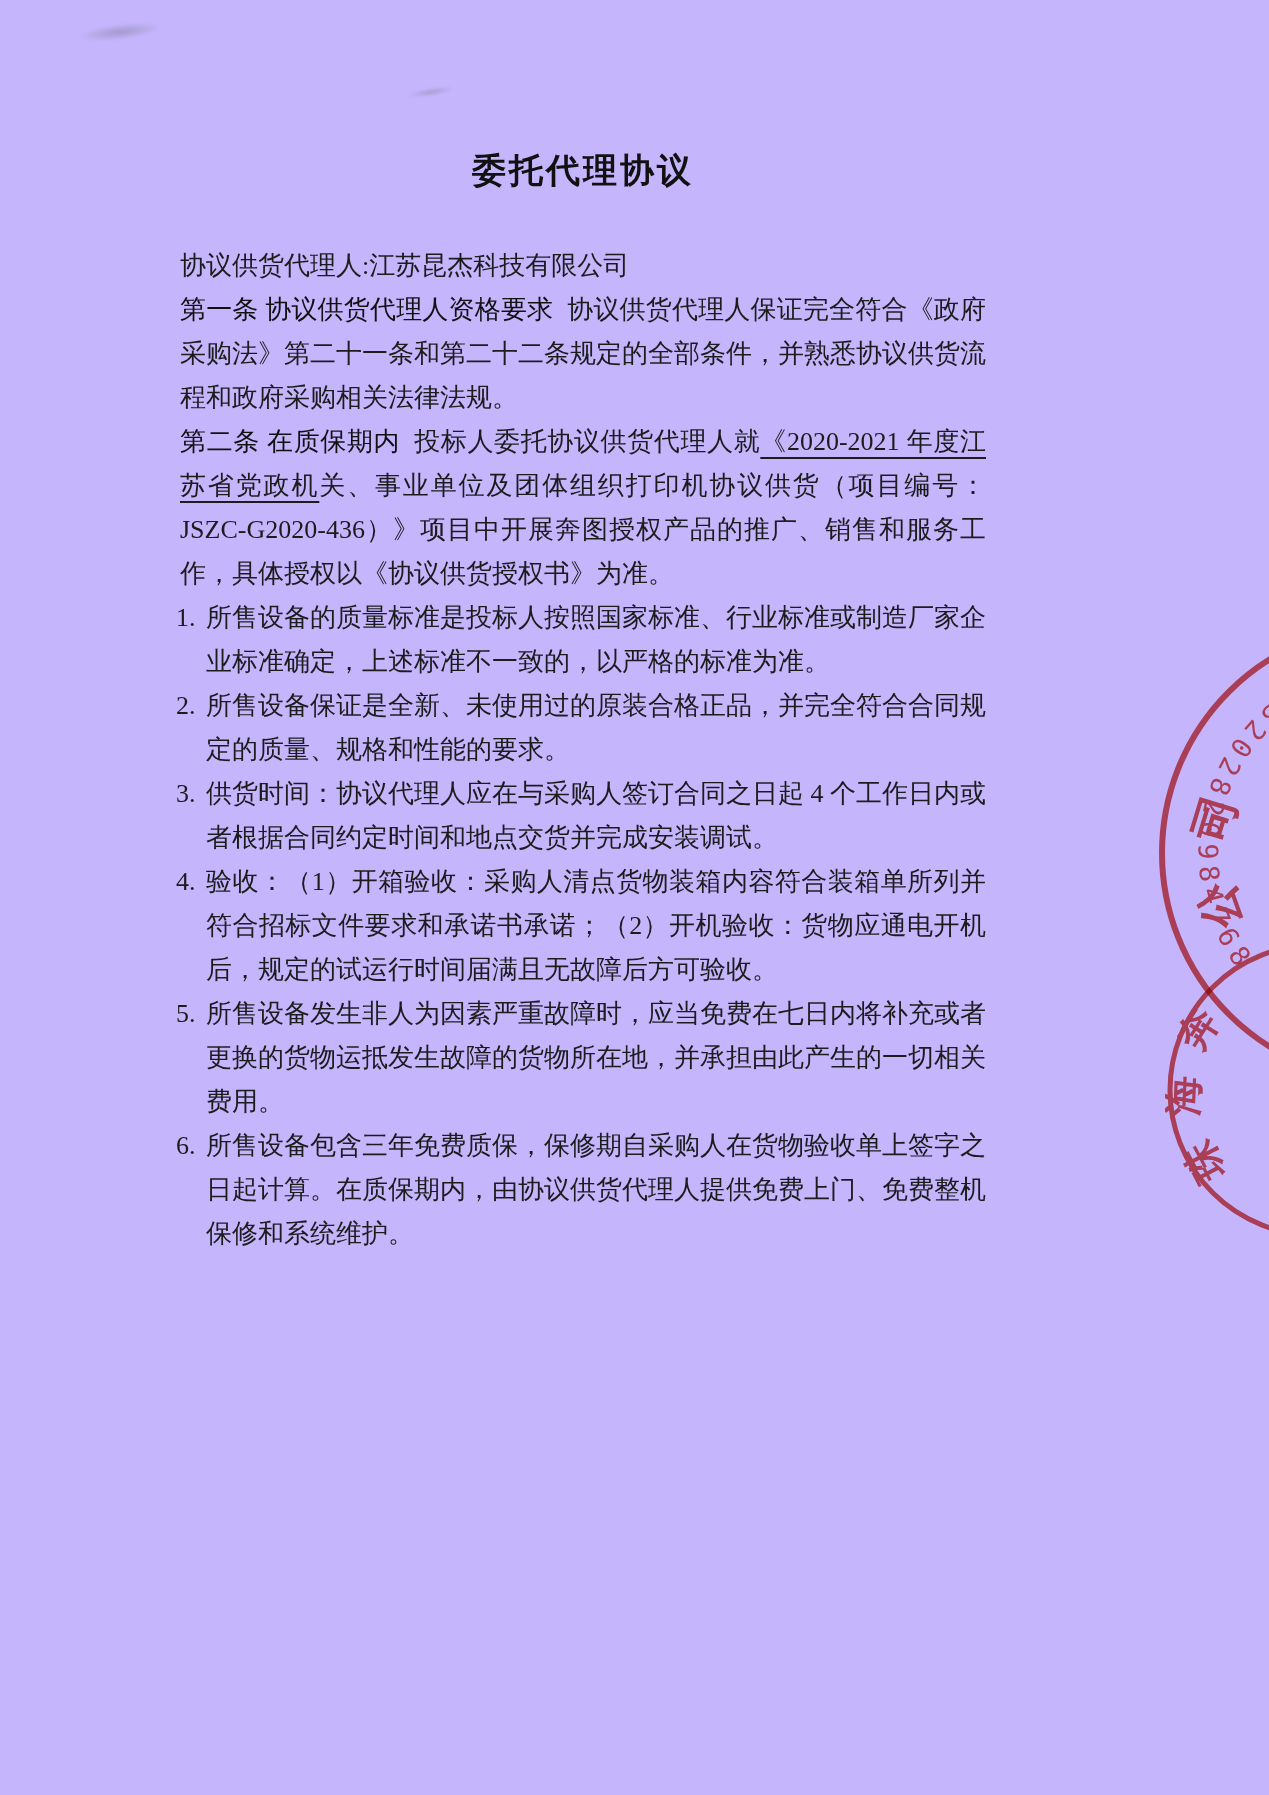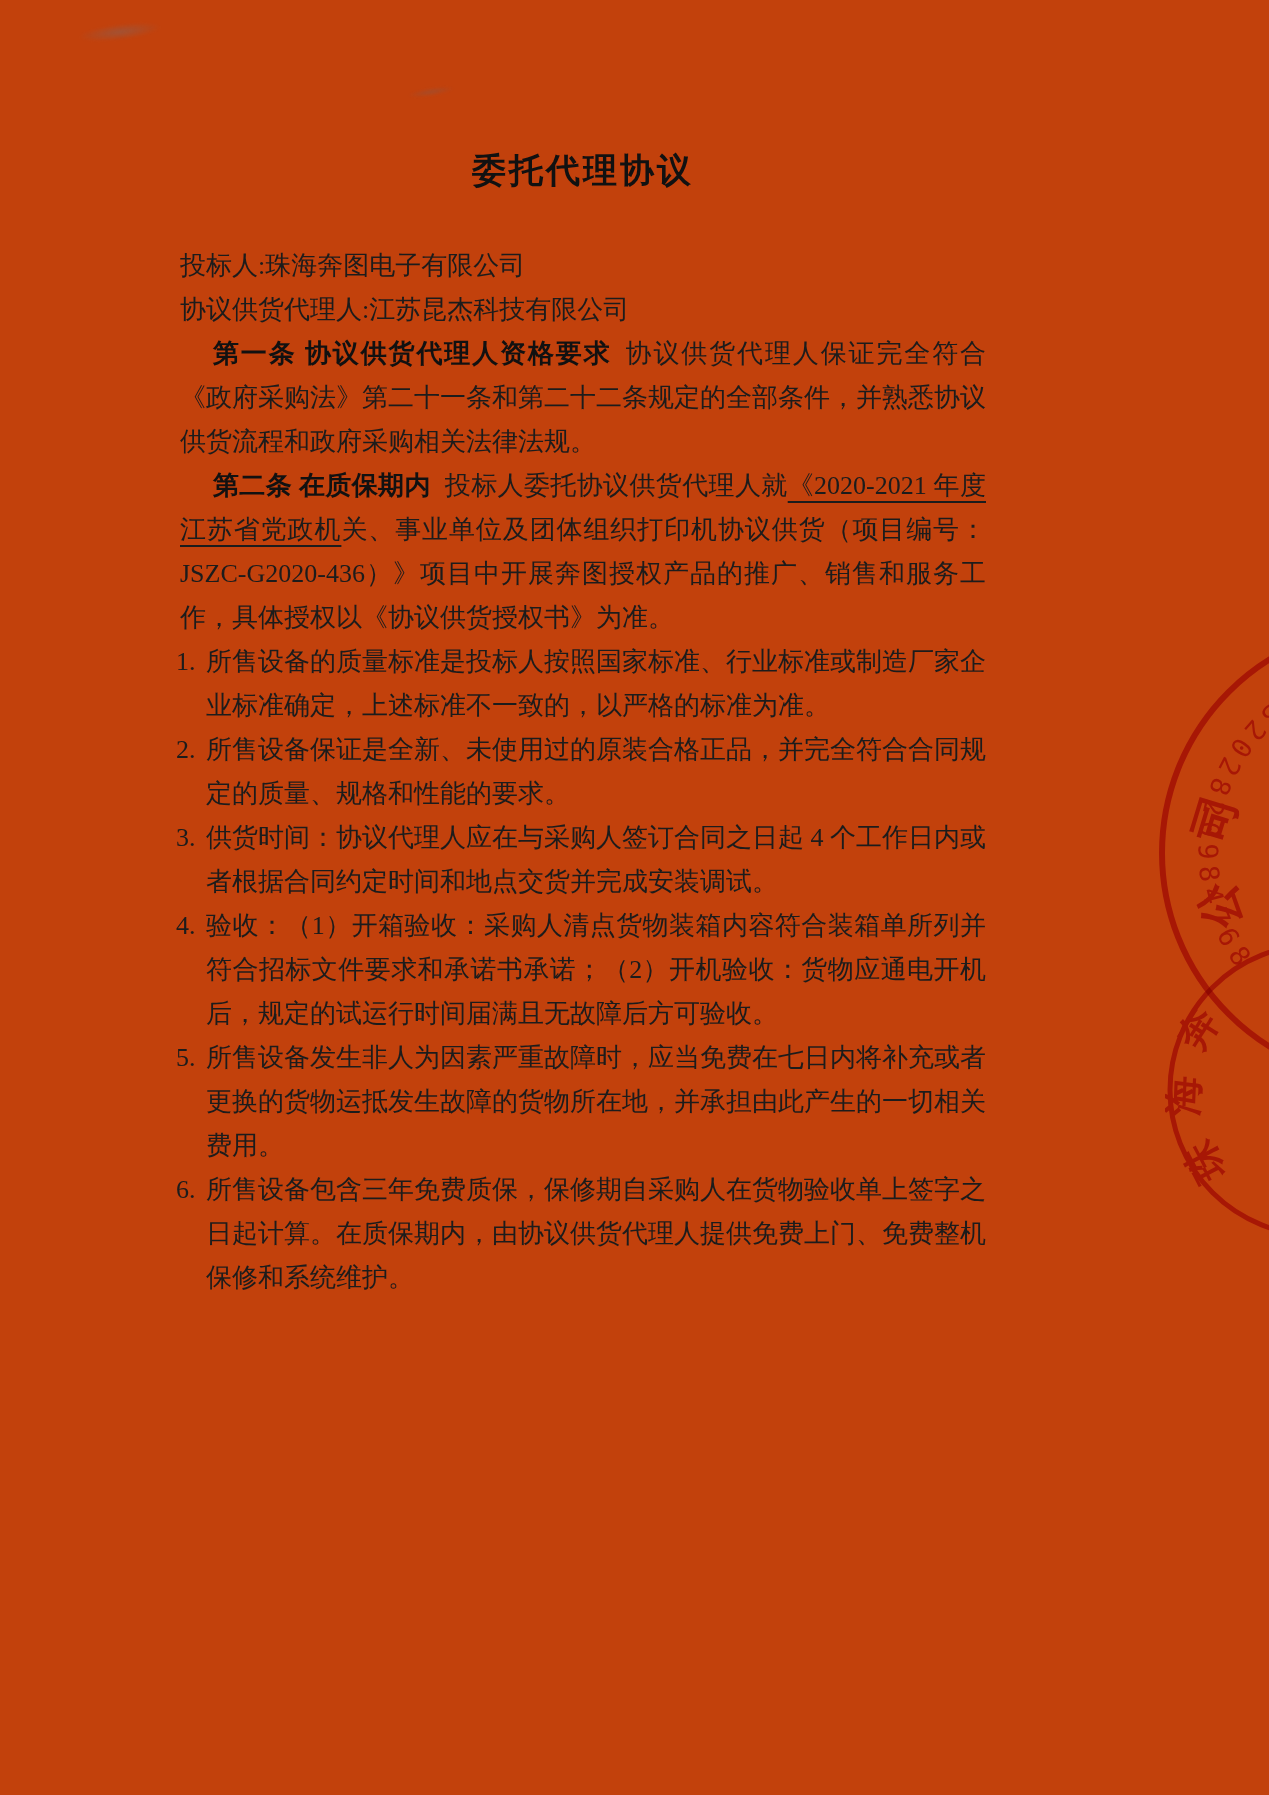--- a/index.html
+++ b/index.html
@@ -2,29 +2,29 @@
 <html><head>
 <meta charset="utf-8">
 <style>
   html,body{margin:0;padding:0;}
   body{
     width:1269px;height:1795px;position:relative;overflow:hidden;
     background:#fefefe;
     font-family:"Liberation Serif","DejaVu Serif",serif;
     color:#1c1c1c;
   }
-  .page{position:absolute;inset:0;background:#c2410c;}
+  .page{position:absolute;inset:0;background:#c4b5fd;}
   .doc{position:absolute;left:180px;top:0;width:806px;}
   .doc-title{
     margin:148px 0 50px 0;text-align:center;
     font-size:34px;font-weight:bold;letter-spacing:3px;color:#111;
   }
   p.line{margin:0;font-size:26px;line-height:44px;text-align:justify;}
   p.indent{text-indent:2em;}
-  b.art{font-weight:bold;margin-right:14px;color:#111;margin-left:33px;}
+  b.art{font-weight:normal;margin-right:14px;color:#111;}
   .ul-seg{text-decoration:underline;text-underline-offset:7px;text-decoration-thickness:2px;}
   .list{margin:0;}
   .li{position:relative;padding-left:30px;margin-left:-4px;
       font-size:26px;line-height:44px;text-align:justify;}
   .li .num{position:absolute;left:0;top:0;}
   
   .smudge1{position:absolute;left:78px;top:24px;width:84px;height:16px;border-radius:50%;
     background:radial-gradient(ellipse at center, rgba(110,110,118,.38), rgba(255,255,255,0) 70%);
     filter:blur(1px);transform:rotate(-7deg);}
   .smudge2{position:absolute;left:408px;top:88px;width:46px;height:8px;border-radius:50%;
@@ -41,21 +41,20 @@
 
 <div class="page">
 
   <div class="smudge1"></div>
   <div class="smudge2"></div>
 
   <div class="doc">
 
     <h1 class="doc-title">委托代理协议</h1>
 
-    <p class="line">投标人:珠海奔图电子有限公司</p>
     <p class="line">协议供货代理人:江苏昆杰科技有限公司</p>
 
 
     <p class="line"><b class="art">第一条 协议供货代理人资格要求</b><span>协议供货代理人保证完全符合《政府采购法》第二十一条和第二十二条规定的全部条件，并熟悉协议供货流程和政府采购相关法律法规。</span></p>
 
     <p class="line"><b class="art">第二条 在质保期内</b><span>投标人委托协议供货代理人就</span><span class="ul-seg">《2020-2021 年度江苏省党政机</span><span>关、事业单位及团体组织打印机协议供货（项目编号：JSZC-G2020-436）》项目中开展奔图授权产品的推广、销售和服务工作，具体授权以《协议供货授权书》为准。</span></p>
 
 
     <div class="list">
       <div class="li"><span class="num">1.</span><span>所售设备的质量标准是投标人按照国家标准、行业标准或制造厂家企业标准确定，上述标准不一致的，以严格的标准为准。</span></div>

